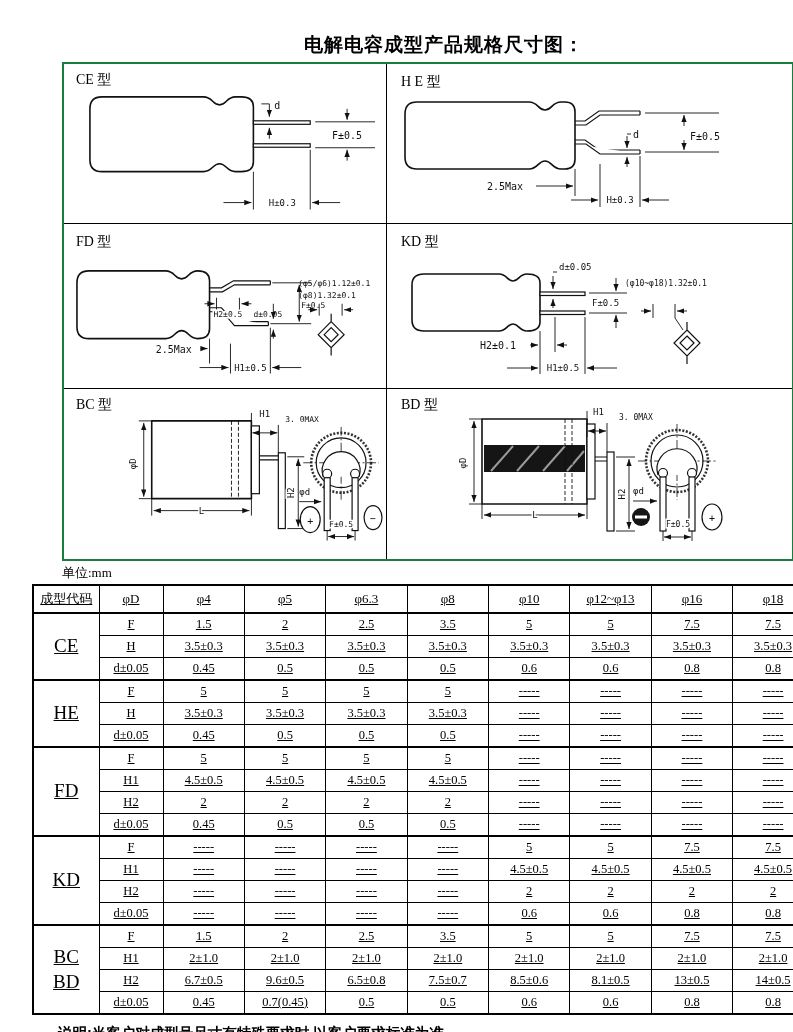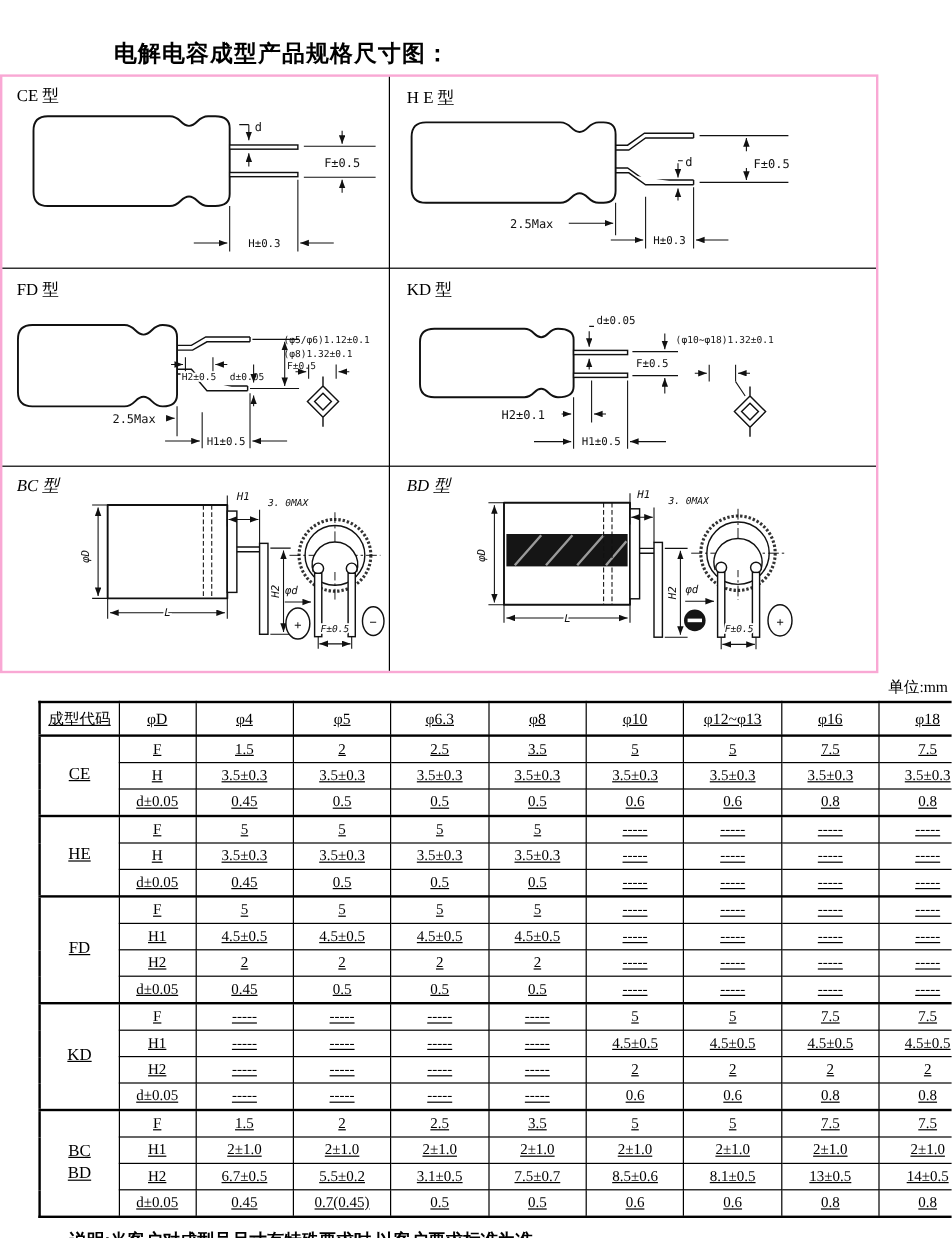--- a/index.html
+++ b/index.html
@@ -1,45 +1,45 @@
 <!DOCTYPE html>
 <html><head>
 <meta charset="utf-8">
 <style>
   html,body{margin:0;padding:0;background:#fff;}
   body{width:793px;height:1032px;position:relative;color:#000;
        font-family:"Liberation Serif","DejaVu Serif",serif;}
   .title{margin:14px 0 4px 95px;font-size:19px;font-weight:bold;letter-spacing:1px;
-         font-family:"Liberation Sans","DejaVu Sans",sans-serif;}
-  .diagrams{width:728px;border:2px solid #f9a8d4;
+         font-family:"Liberation Sans","DejaVu Sans",sans-serif;text-align:center;}
+  .diagrams{margin-left:62px;width:728px;border:2px solid #15803d;
             display:grid;grid-template-columns:323px 405px;grid-template-rows:160px 165px 170px;}
   .dcell{position:relative;border-right:1.5px solid #000;border-bottom:1.5px solid #000;overflow:hidden;}
   .dcell:nth-child(2n){border-right:none;}
-  .dcell:nth-child(5),.dcell:nth-child(6){border-bottom:none;font-style:italic;}
+  .dcell:nth-child(5),.dcell:nth-child(6){border-bottom:none;}
   .dcell svg{position:absolute;inset:0;display:block;}
   svg text{font-family:"DejaVu Sans Mono","Liberation Mono",monospace;fill:#111;}
   svg text.ctitle{font-family:"Liberation Serif","DejaVu Serif",serif;font-size:14px;fill:#000;}
   svg text.dl{font-size:10px;}
   svg text.dm{font-size:9px;}
   svg text.ds{font-size:8px;}
   svg .body{stroke:#111;stroke-width:1.6;fill:#fff;stroke-linejoin:round;}
   svg .ln{stroke:#111;stroke-width:1.2;fill:#fff;}
   svg .dim{stroke:#111;stroke-width:0.9;fill:none;}
   svg .dash{stroke:#111;stroke-width:0.9;fill:none;stroke-dasharray:4 2;}
   svg .cross{stroke:#111;stroke-width:0.8;fill:none;stroke-dasharray:9 2.5 2 2.5;}
   svg .stip{stroke:#333;stroke-width:2.6;fill:none;stroke-dasharray:2 1.6;}
   .wbg{paint-order:stroke;stroke:#fff;stroke-width:3px;}
-  .unit{width:728px;margin:3px 16px 2px 62px;text-align:right;font-size:13px;}
+  .unit{width:728px;margin:3px 16px 2px 62px;font-size:13px;}
   table.spec{border-collapse:collapse;margin-left:32px;width:783px;table-layout:fixed;
              border:2px solid #000;text-decoration:underline;}
   table.spec th,table.spec td{border:1px solid #000;text-align:center;padding:0;
              font-size:12.5px;height:21px;overflow:hidden;white-space:nowrap;}
   table.spec th{font-weight:normal;font-size:13px;height:26px;}
   table.spec tbody{border-top:2px solid #000;}
-  table.spec td.code{font-size:14px;white-space:pre-line;line-height:1.3;text-align:center;}
+  table.spec td.code{font-size:19px;white-space:pre-line;line-height:1.3;text-align:center;}
   .note{margin:9px 0 0 58px;font-size:14.5px;font-weight:bold;
         font-family:"Liberation Sans","DejaVu Sans",sans-serif;}
 </style>
 </head>
 <body>
 
 
 
 <svg width="0" height="0">
   <defs>
@@ -470,22 +470,22 @@
         <td>2±1.0</td>
         <td>2±1.0</td>
         <td>2±1.0</td>
         <td>2±1.0</td>
         <td>2±1.0</td>
         <td>2±1.0</td>
       </tr>
       <tr>
         <td>H2</td>
         <td>6.7±0.5</td>
-        <td>5.5±0.2</td>
-        <td>3.1±0.5</td>
+        <td>9.6±0.5</td>
+        <td>6.5±0.8</td>
         <td>7.5±0.7</td>
         <td>8.5±0.6</td>
         <td>8.1±0.5</td>
         <td>13±0.5</td>
         <td>14±0.5</td>
       </tr>
       <tr>
         <td>d±0.05</td>
         <td>0.45</td>
         <td>0.7(0.45)</td>

